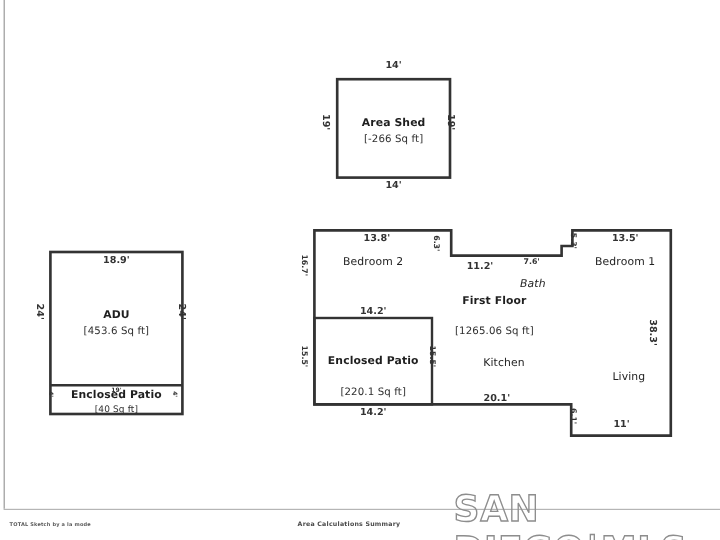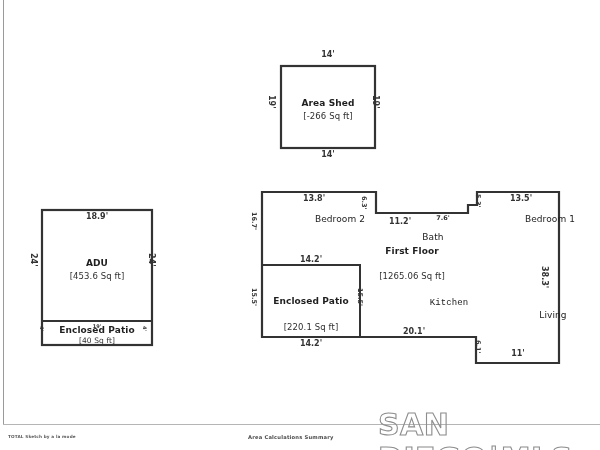--- a/index.html
+++ b/index.html
@@ -71,21 +71,20 @@
     color: #1f1f1f;
   }
   .lbl.sub {
     font-size: 8.5px;
     color: #2f2f2f;
   }
   .lbl.plain {
     font-weight: normal;
     font-size: 9px;
     color: #222222;
-    margin-left: 29px;
   }
   .dim {
     position: absolute;
     white-space: nowrap;
     font-size: 8px;
     color: #333333;
     font-weight: bold;
   }
   .dim.small {
     font-size: 6.5px;
@@ -178,22 +177,22 @@
 <div class="lbl sub center" style="left:97px; top:336px; font-size:7.5px;">[40 Sq ft]</div>
 <div class="dim tiny center" style="left:97px; top:323px;">19'</div>
 <div class="dim tiny rot-cw" style="left:45px; top:326px;">4'</div>
 <div class="dim tiny rot-cw" style="left:148px; top:326px;">4'</div>
 
 <div class="lbl name center" style="left:412px; top:246px;">First Floor</div>
 <div class="lbl sub center" style="left:412px; top:271px;">[1265.06 Sq ft]</div>
 
 <div class="lbl plain center" style="left:311px; top:214px;">Bedroom 2</div>
 <div class="lbl plain center" style="left:521px; top:214px;">Bedroom 1</div>
-<div class="lbl plain center" style="left:404px; top:232px;">Bath</div>
-<div class="lbl plain center" style="left:420px; top:298px;font-family:Liberation Mono, monospace;">Kitchen</div>
+<div class="lbl plain center" style="left:444px; top:232px;font-style:italic;">Bath</div>
+<div class="lbl plain center" style="left:420px; top:298px;">Kitchen</div>
 <div class="lbl plain center" style="left:524px; top:310px;">Living</div>
 
 <div class="lbl name center" style="left:311px; top:296px;">Enclosed Patio</div>
 <div class="lbl sub center" style="left:311px; top:308px;margin-top:14px;">[220.1 Sq ft]</div>
 
 <div class="dim center" style="left:314px; top:194px;">13.8'</div>
 <div class="dim small rot-cw" style="left:368px; top:196px;">6.3'</div>
 <div class="dim small rot-cw" style="left:258px; top:212px;">16.7'</div>
 <div class="dim center" style="left:400px; top:217px;">11.2'</div>
 <div class="dim small center" style="left:443px; top:214px;">7.6'</div>

